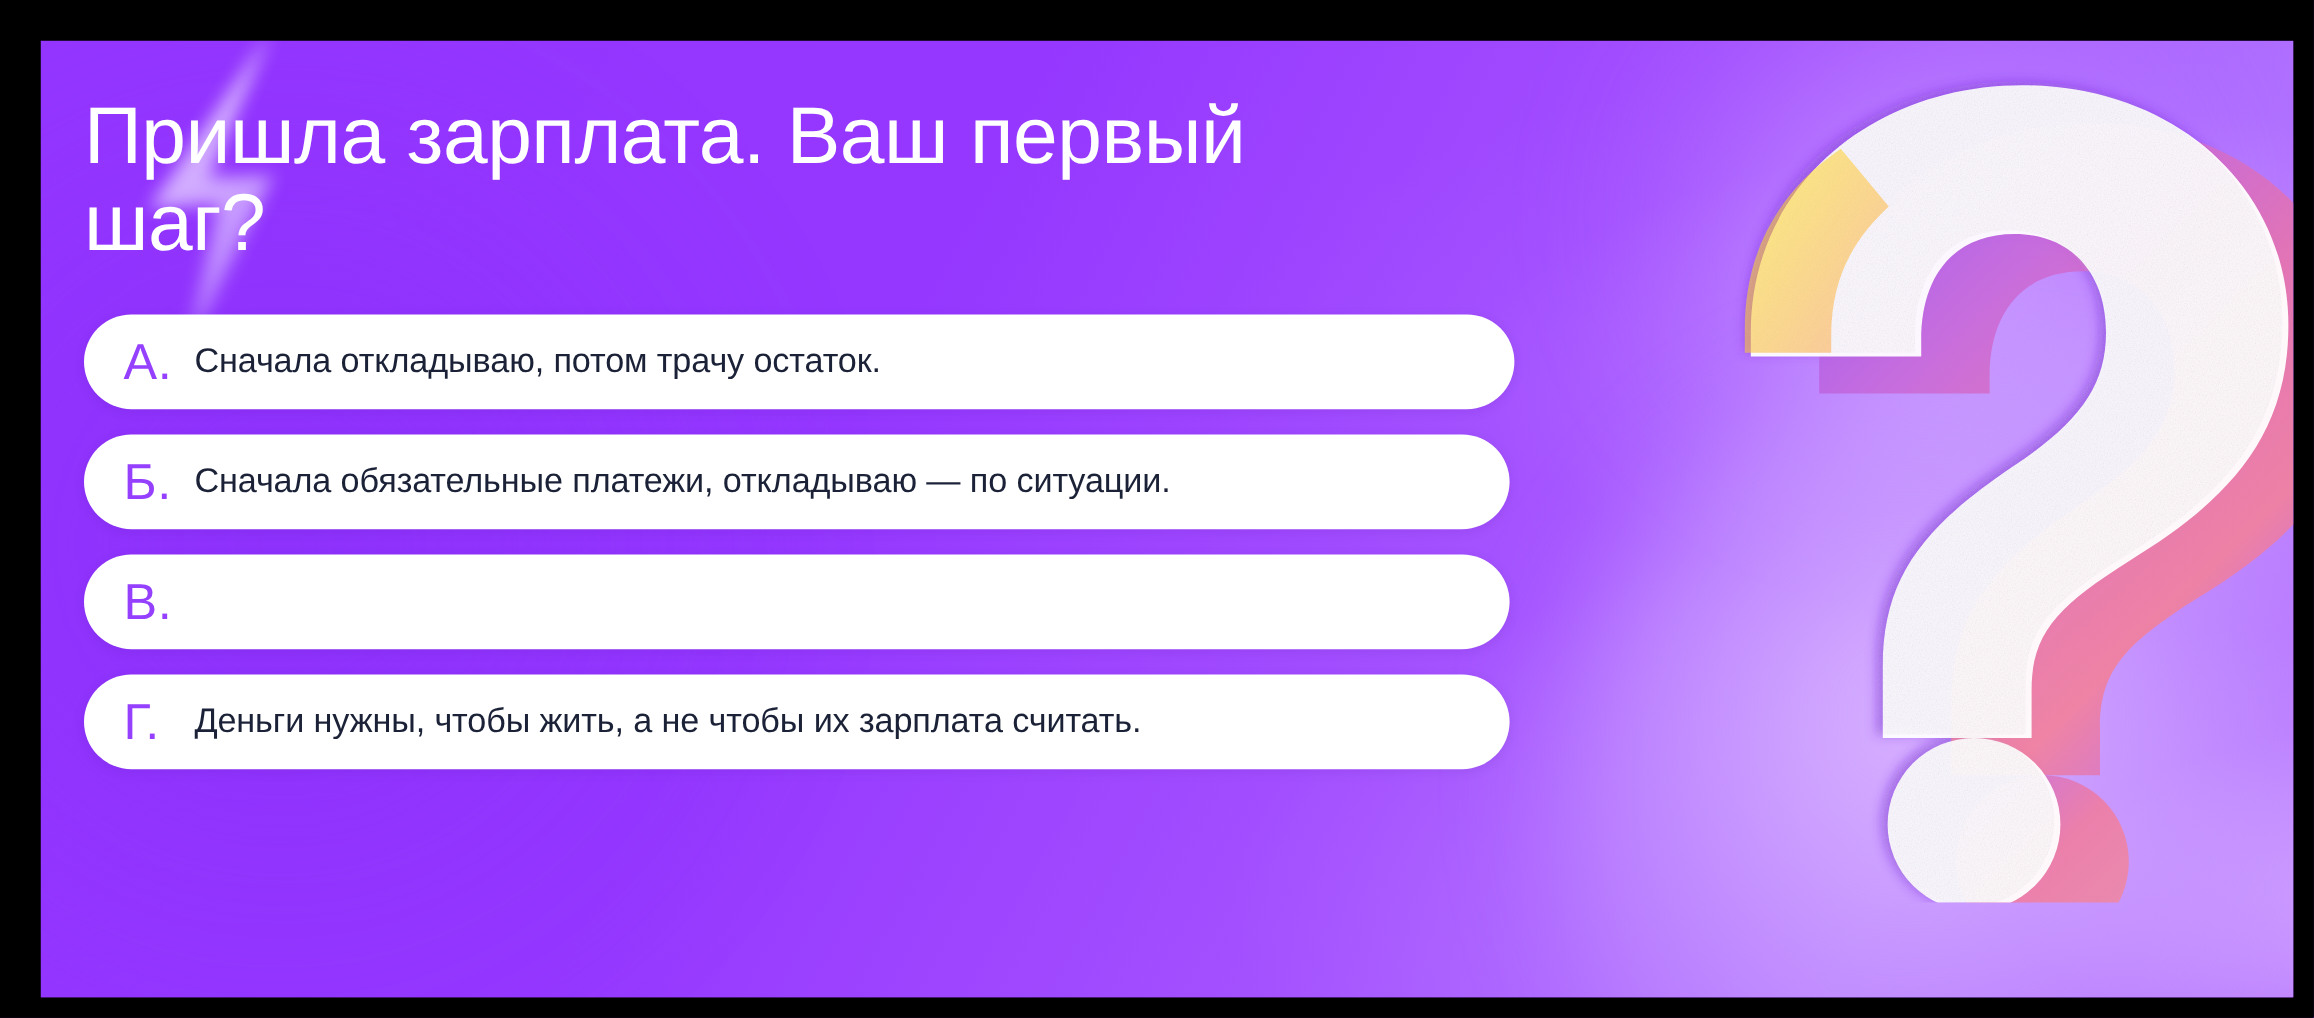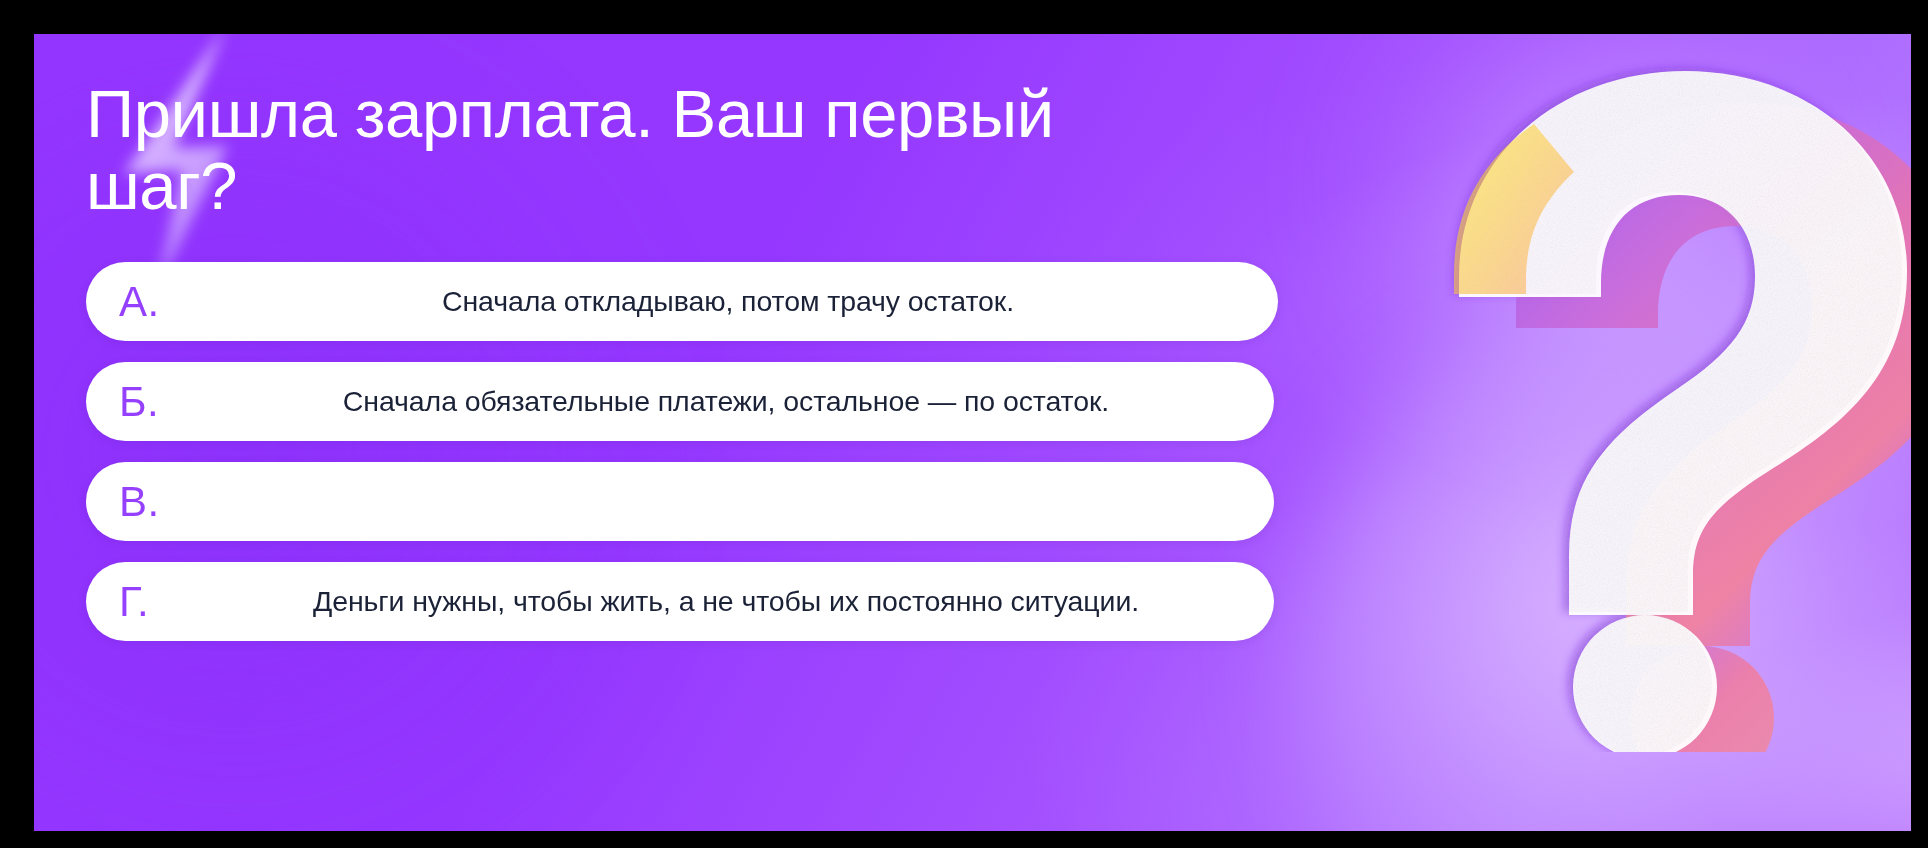--- a/index.html
+++ b/index.html
@@ -92,21 +92,21 @@
     width: 240px;
     height: 280px;
     filter: blur(7px);
     opacity: 0.92;
   }
   .bolt svg { display:block; width:100%; height:100%; }
 
   
   .content {
     position: absolute;
-    left: 52px;
+    left: 36px;
     top: 0;
     width: 1320px;
     height: 100%;
   }
 
   .title {
     position: absolute;
     left: 0;
     top: 44px;
     width: 1020px;
@@ -155,21 +155,20 @@
   }
 
   .opt-text {
     flex: 1 1 auto;
     color: #1b2237;
     font-size: 28.5px;
     line-height: 1.2;
     font-weight: 400;
     letter-spacing: -0.1px;
     white-space: nowrap;
-    text-align: center;
   }
 </style>
 </head>
 <body>
 
 <div class="frame">
   <div class="stage">
 
     <div class="bg-base"></div>
     <div class="bg-dark-left"></div>
@@ -322,29 +321,29 @@
 
       <div class="options">
 
         <div class="option w0">
           <div class="opt-letter">А.</div>
           <div class="opt-text">Сначала откладываю, потом трачу остаток.</div>
         </div>
 
         <div class="option w1">
           <div class="opt-letter">Б.</div>
-          <div class="opt-text">Сначала обязательные платежи, остальное — по остаток.</div>
+          <div class="opt-text">Сначала обязательные платежи, откладываю — по ситуации.</div>
         </div>
 
         <div class="option w2">
           <div class="opt-letter">В.</div>
         </div>
 
         <div class="option w3">
           <div class="opt-letter">Г.</div>
-          <div class="opt-text">Деньги нужны, чтобы жить, а не чтобы их постоянно ситуации.</div>
+          <div class="opt-text">Деньги нужны, чтобы жить, а не чтобы их зарплата считать.</div>
         </div>
 
       </div>
     </div>
 
   </div>
 </div>
 
 </body></html>

